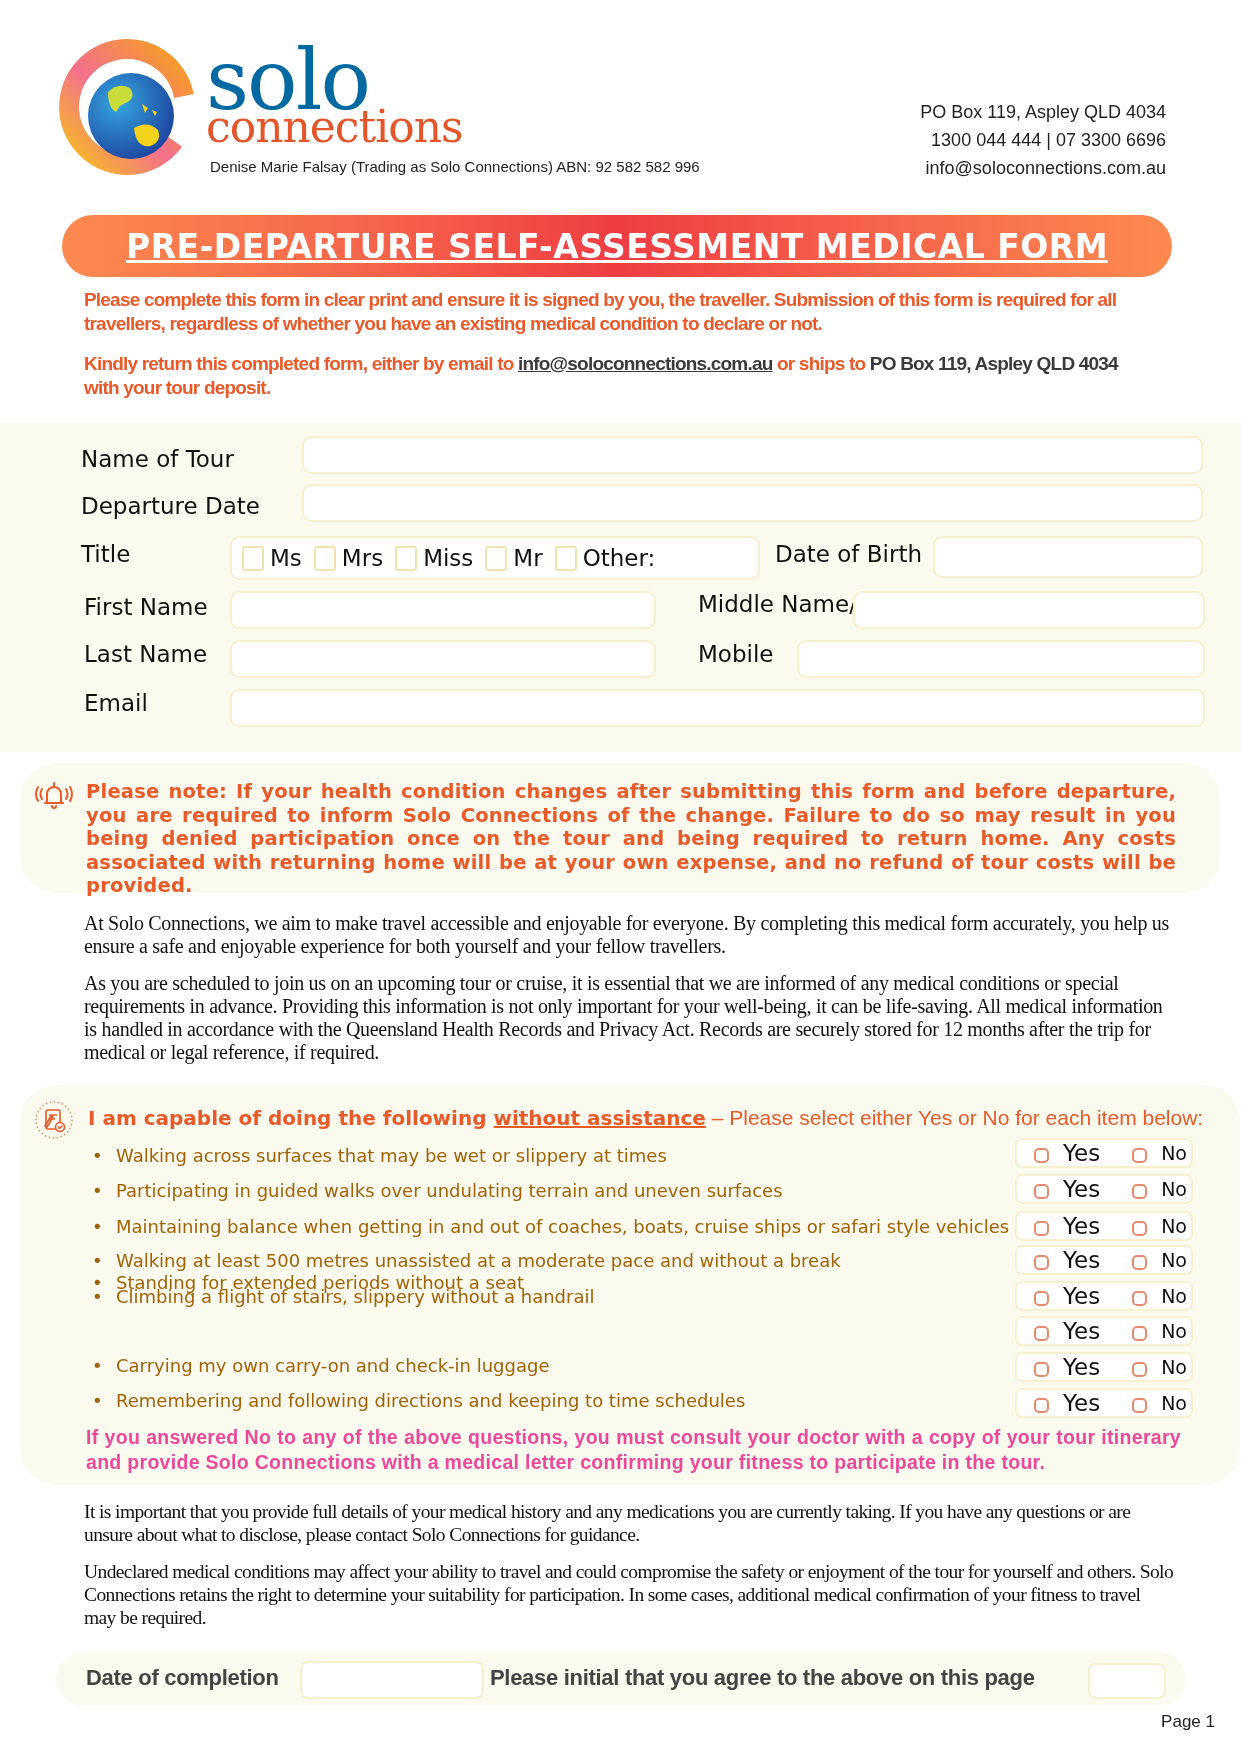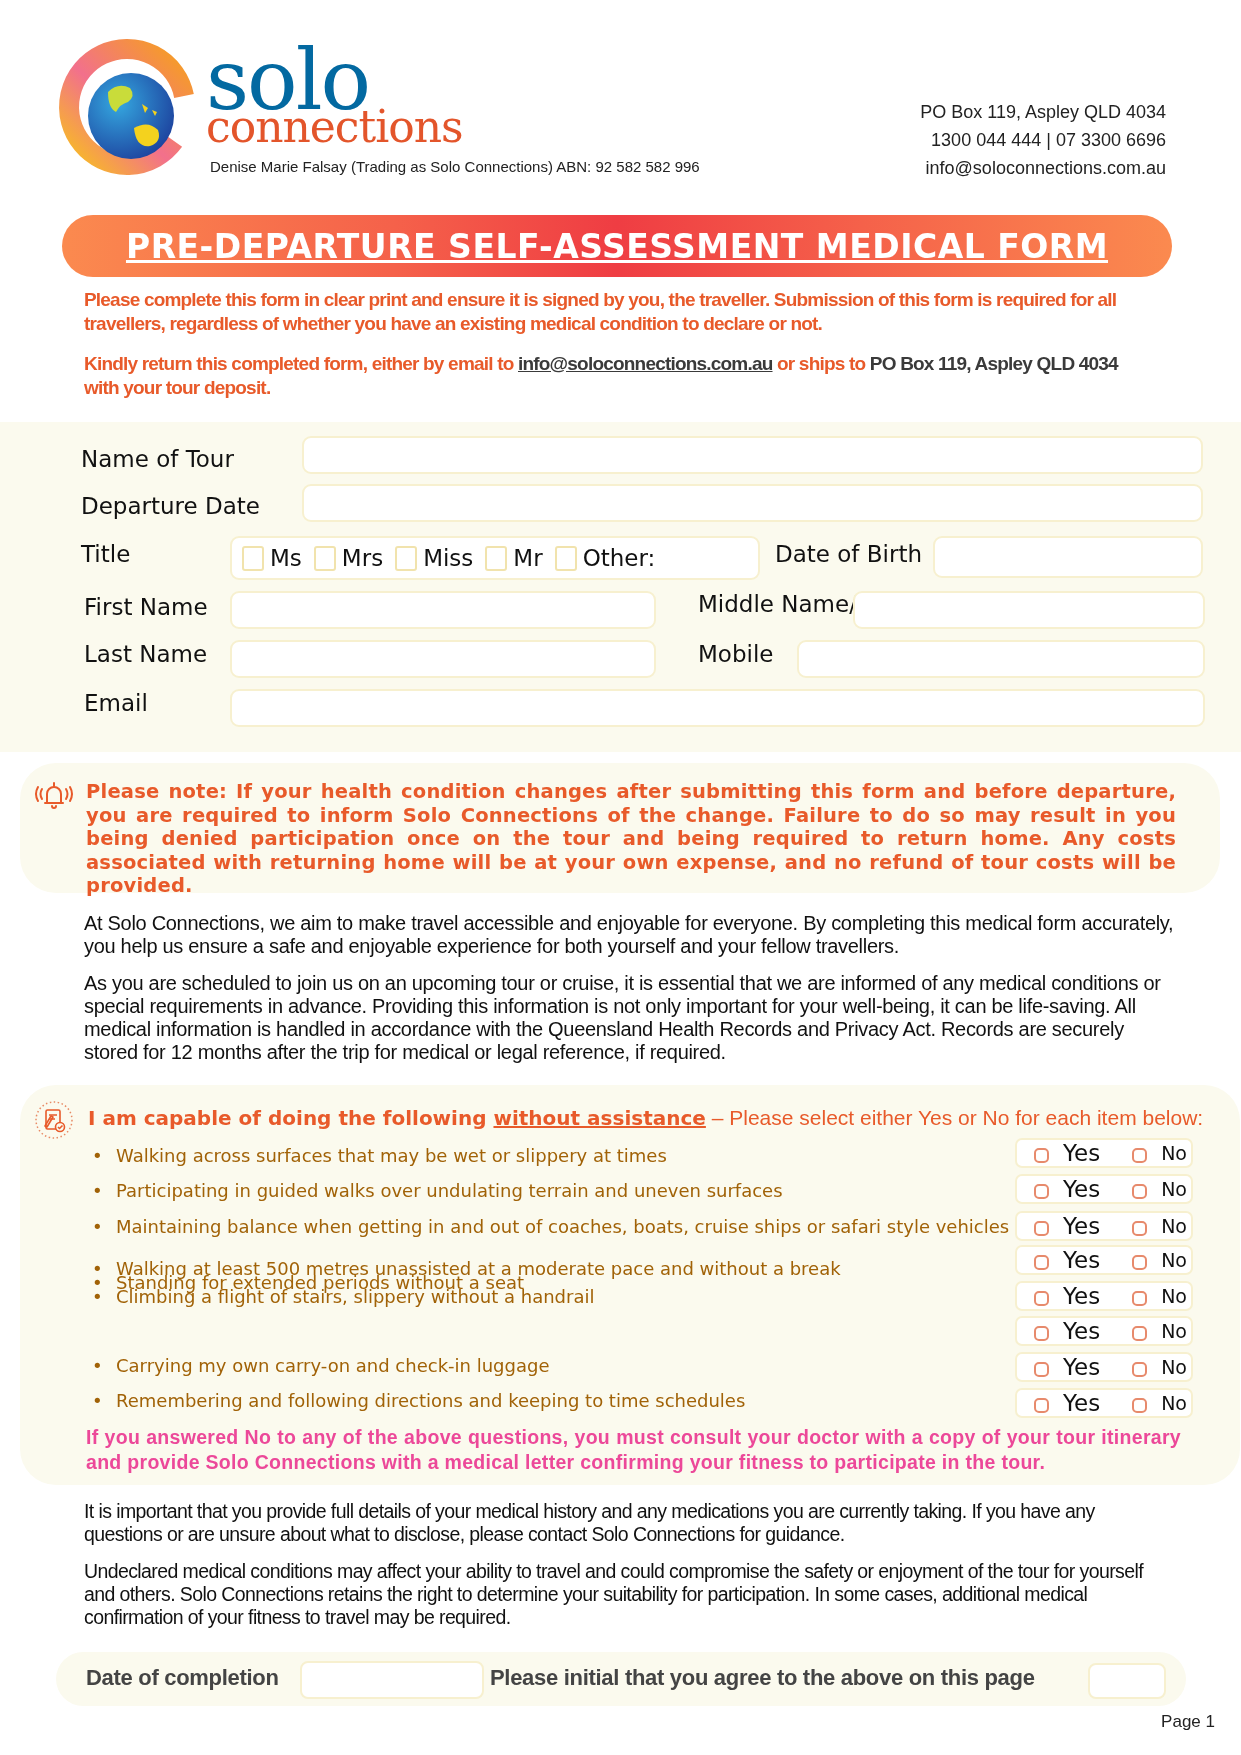--- a/index.html
+++ b/index.html
@@ -31,21 +31,21 @@
     .fld { position: absolute; background: #fff; border: 2px solid #f7f0cf; border-radius: 9px; height: 38px; }
     .title-box { position: absolute; left: 230px; top: 536px; width: 530px; height: 44px; background: #fff; border: 2px solid #f7f0cf; border-radius: 9px; display: flex; align-items: center; padding-left: 10px; gap: 0; }
     .chk { display: inline-block; width: 22px; height: 25px; border: 2px solid #f1e3ad; border-radius: 3px; margin-right: 6px; background: #fff; }
     .chk-label { font-family: "DejaVu Sans", sans-serif; font-size: 23px; color: #111; margin-right: 12px; }
 
     
     .notice { position: absolute; left: 20px; top: 763px; width: 1200px; height: 130px; background: #fbfaee; border-radius: 36px; }
     .notice-icon { position: absolute; left: 34px; top: 777px; width: 40px; height: 36px; }
     .notice-text { position: absolute; left: 86px; top: 780px; width: 1090px; font-family: "DejaVu Sans", sans-serif; font-weight: bold; font-size: 19.5px; line-height: 23.5px; color: #e85a2a; text-align: justify; text-align-last: left; letter-spacing: 0.2px; }
 
-    .body-p { position: absolute; left: 84px; width: 1090px; font-family: Liberation Sans, sans-serif; font-size: 20px; line-height: 23px; color: #111; letter-spacing: -0.3px; }
+    .body-p { position: absolute; left: 84px; width: 1090px; font-family: Liberation Serif, serif; font-size: 20px; line-height: 23px; color: #111; letter-spacing: -0.3px; }
 
     
     .abilities { position: absolute; left: 20px; top: 1085px; width: 1220px; height: 400px; background: #fbfaee; border-radius: 36px; }
     .ab-icon { position: absolute; left: 34px; top: 1100px; width: 40px; height: 40px; }
     .ab-head { position: absolute; left: 88px; top: 1106px; font-family: "DejaVu Sans", sans-serif; font-size: 20px; color: #e85a2a; white-space: nowrap; }
     .ab-head b { font-weight: bold; }
     .ab-head u { font-weight: bold; text-decoration: underline; }
     .ab-head .rest { font-family: "Liberation Sans", sans-serif; font-size: 21px; }
     .ab-item { position: absolute; left: 92px; font-family: "DejaVu Sans", sans-serif; font-size: 18px; color: #a16207; white-space: nowrap; }
     .ab-item .bullet { display: inline-block; width: 24px; }
@@ -192,21 +192,21 @@
       <span class="radio r2"></span>
       <span class="l2">No</span>
     </div>
     <div class="ab-item" style="top: 1216px;"><span class="bullet">•</span><span>Maintaining balance when getting in and out of coaches, boats, cruise ships or safari style vehicles</span></div>
     <div class="yn" style="top: 1211px;">
       <span class="radio r1"></span>
       <span class="l1">Yes</span>
       <span class="radio r2"></span>
       <span class="l2">No</span>
     </div>
-    <div class="ab-item" style="top: 1250px; margin-top: 8px;"><span class="bullet">•</span><span>Walking at least 500 metres unassisted at a moderate pace and without a break</span></div>
+    <div class="ab-item" style="top: 1250px;"><span class="bullet">•</span><span>Walking at least 500 metres unassisted at a moderate pace and without a break</span></div>
     <div class="yn" style="top: 1245px;">
       <span class="radio r1"></span>
       <span class="l1">Yes</span>
       <span class="radio r2"></span>
       <span class="l2">No</span>
     </div>
     <div class="ab-item" style="top: 1286px;"><span class="bullet">•</span><span>Climbing a flight of stairs, slippery without a handrail</span></div>
     <div class="yn" style="top: 1281px;">
       <span class="radio r1"></span>
       <span class="l1">Yes</span>

